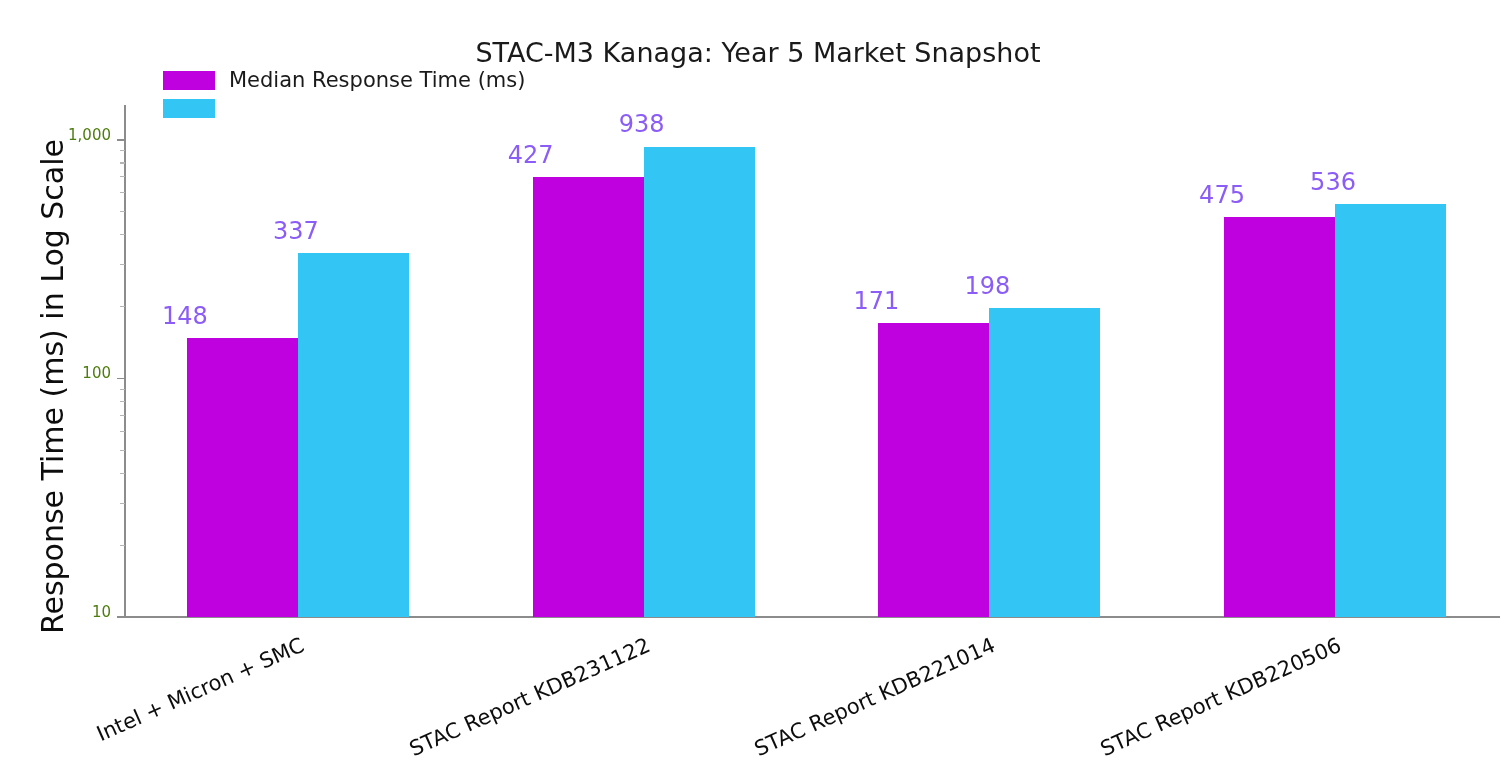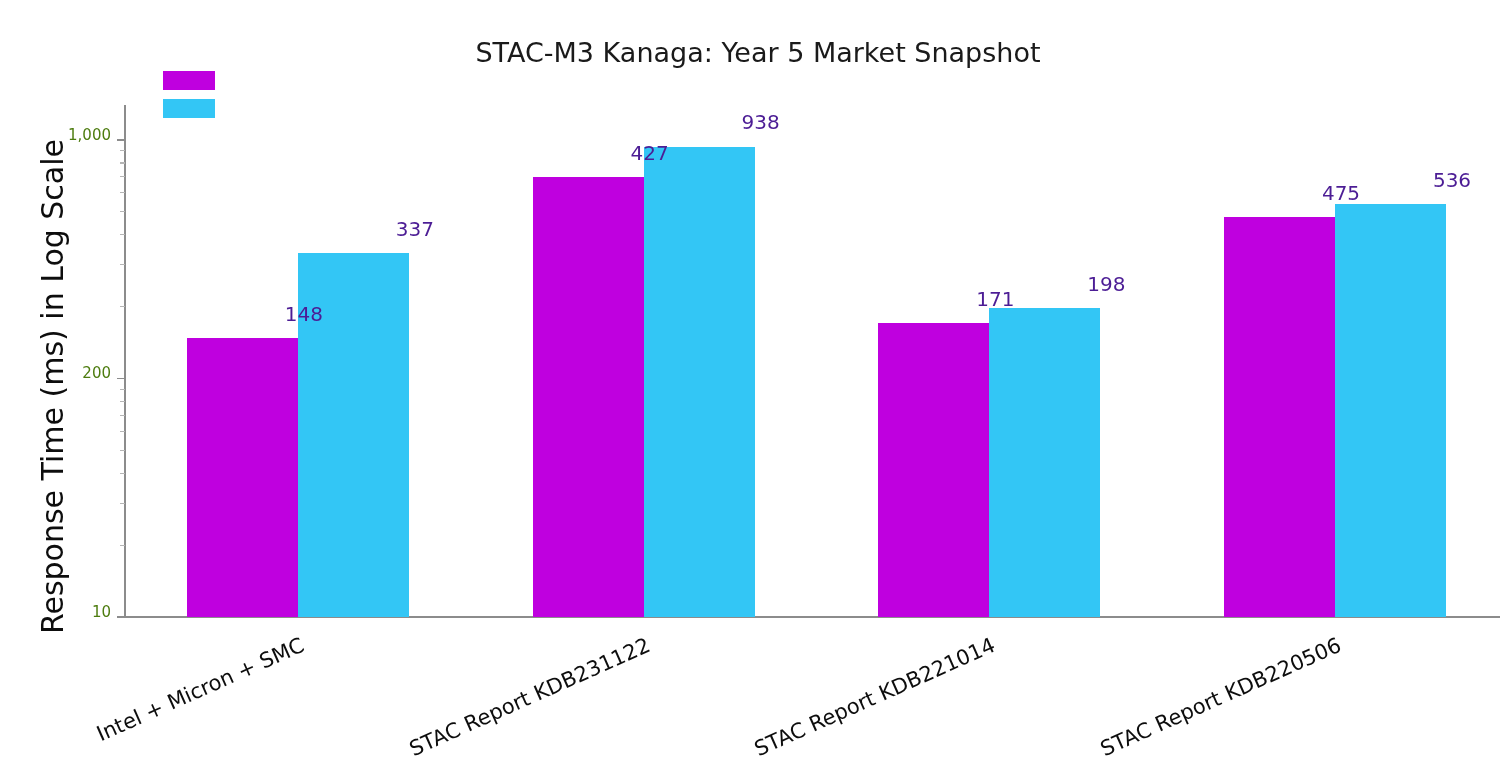--- a/index.html
+++ b/index.html
@@ -104,23 +104,23 @@
   
   .bar {
     position: absolute;
     bottom: 0;
   }
   .bar-median { background: #bf00df; }
   .bar-max    { background: #33c6f5; }
 
   .bar-value {
     position: absolute;
-    font-size: 20px;
-    color: #4c1d95;
-    text-align: right;
+    font-size: 24px;
+    color: #8b5cf6;
+    text-align: left;
     white-space: nowrap;
   }
 
   
   .xtick-label {
     position: absolute;
     font-size: 21px;
     color: #0d0d0d;
     white-space: nowrap;
     transform: rotate(-24deg);
@@ -165,21 +165,21 @@
 
   <div id="y-axis-title">Response Time (ms) in Log Scale</div>
 
   <div id="axis-left"></div>
   <div id="axis-bottom"></div>
 
   <div id="ytick-layer">
       <div class="ytick-major" style="top: 616.3px;"></div>
       <div class="ytick-label" style="left: 0px; width: 103px; top: 603px;">10</div>
       <div class="ytick-major" style="top: 377.731px;"></div>
-      <div class="ytick-label" style="left: 0px; width: 103px; top: 364.431px;">200</div>
+      <div class="ytick-label" style="left: 0px; width: 103px; top: 364.431px;">100</div>
       <div class="ytick-major" style="top: 139.162px;"></div>
       <div class="ytick-label" style="left: 0px; width: 103px; top: 125.862px;">1,000</div>
       <div class="ytick-minor" style="top: 544.584px;"></div>
       <div class="ytick-minor" style="top: 502.574px;"></div>
       <div class="ytick-minor" style="top: 472.767px;"></div>
       <div class="ytick-minor" style="top: 449.647px;"></div>
       <div class="ytick-minor" style="top: 430.757px;"></div>
       <div class="ytick-minor" style="top: 414.786px;"></div>
       <div class="ytick-minor" style="top: 400.951px;"></div>
       <div class="ytick-minor" style="top: 388.747px;"></div>
@@ -218,19 +218,20 @@
   <div id="xtick-layer">
       <div class="xtick-label" style="left: -10.125px; width: 300px; top: 633px;">Intel + Micron + SMC</div>
       <div class="xtick-label" style="left: 335.625px; width: 300px; top: 633px;">STAC Report KDB231122</div>
       <div class="xtick-label" style="left: 681.375px; width: 300px; top: 633px;">STAC Report KDB221014</div>
       <div class="xtick-label" style="left: 1027.12px; width: 300px; top: 633px;">STAC Report KDB220506</div>
     </div>
 
   <div id="legend">
     <div class="legend-row">
       <span class="legend-swatch median"></span>
+      <span class="legend-text">Median Response Time (ms)</span>
     </div>
     <div class="legend-row">
       <span class="legend-swatch max"></span>
     </div>
   </div>
 
 </div>
 
 </body></html>

